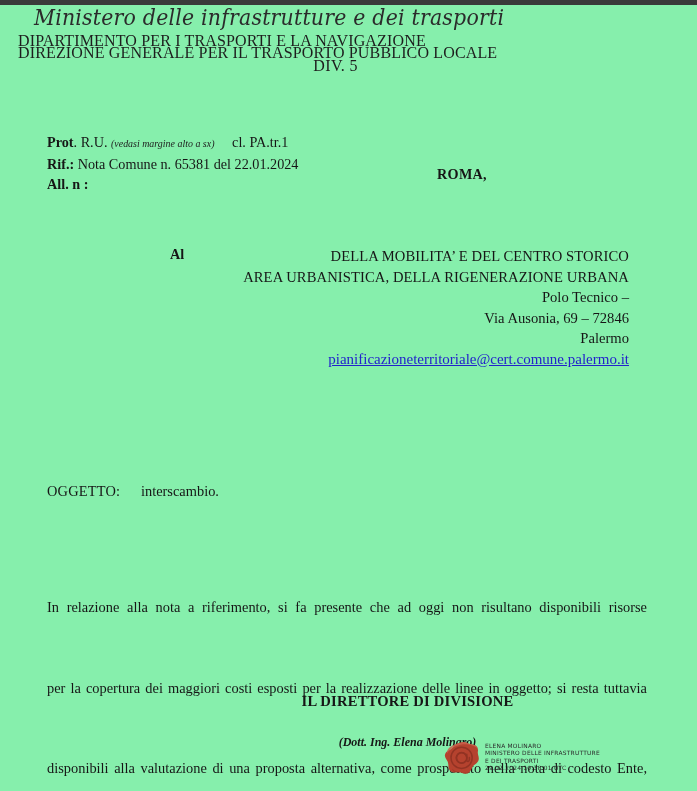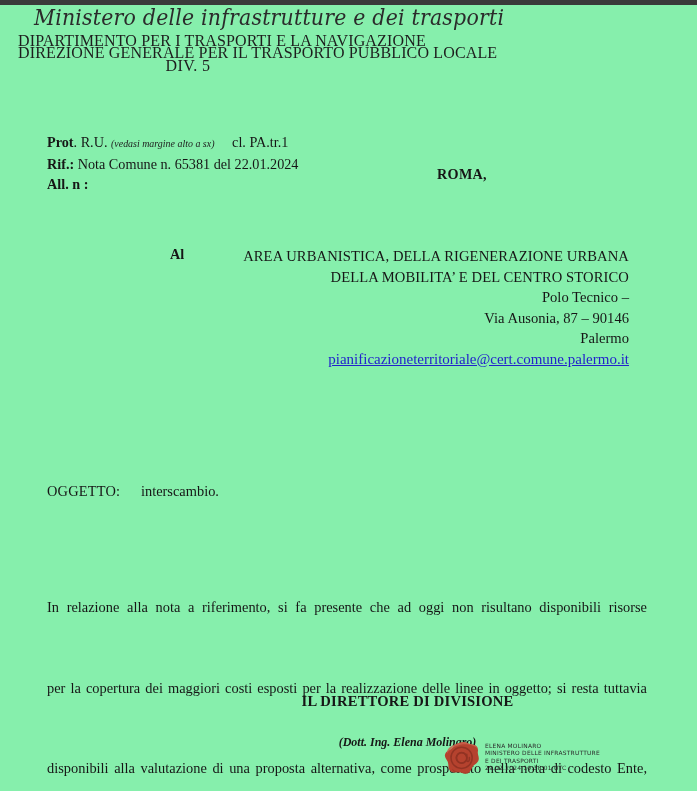--- a/index.html
+++ b/index.html
@@ -64,20 +64,21 @@
   .dept-line {
     font-family: "Liberation Serif", serif;
     font-size: 16px;
     letter-spacing: 0.15px;
     line-height: 12.4px;
     color: #1d1d1d;
     white-space: nowrap;
   }
   .dept-line.div {
     letter-spacing: 0.4px;
+    text-align: right;
   }
 
   
   .protocol {
     position: absolute;
     top: 127px;
     left: 47px;
     width: 600px;
     font-size: 14.2px;
     line-height: 20.5px;
@@ -273,24 +274,24 @@
       <span>Nota Comune n. 65381 del 22.01.2024</span>
     </div>
     <div class="protocol-row">
       <b>All. n :</b>
     </div>
   </div>
 
   <div class="addressee">
     <div class="al-label">Al</div>
     <div class="addr-lines">
+      <div class="addr-caps">DELLA MOBILITA’ E DEL CENTRO STORICO</div>
       <div class="addr-caps">AREA URBANISTICA, DELLA RIGENERAZIONE URBANA</div>
-      <div class="addr-caps">DELLA MOBILITA’ E DEL CENTRO STORICO</div>
       <div>Polo Tecnico –</div>
-      <div>Via Ausonia, 87 – 90146</div>
+      <div>Via Ausonia, 69 – 72846</div>
       <div>Palermo</div>
       <div class="addr-mail">pianificazioneterritoriale@cert.comune.palermo.it</div>
     </div>
   </div>
 
   <div class="subject">
     <span class="subject-label">OGGETTO:</span>
     <div class="subject-text">
       <span>interscambio.</span>
     </div>

